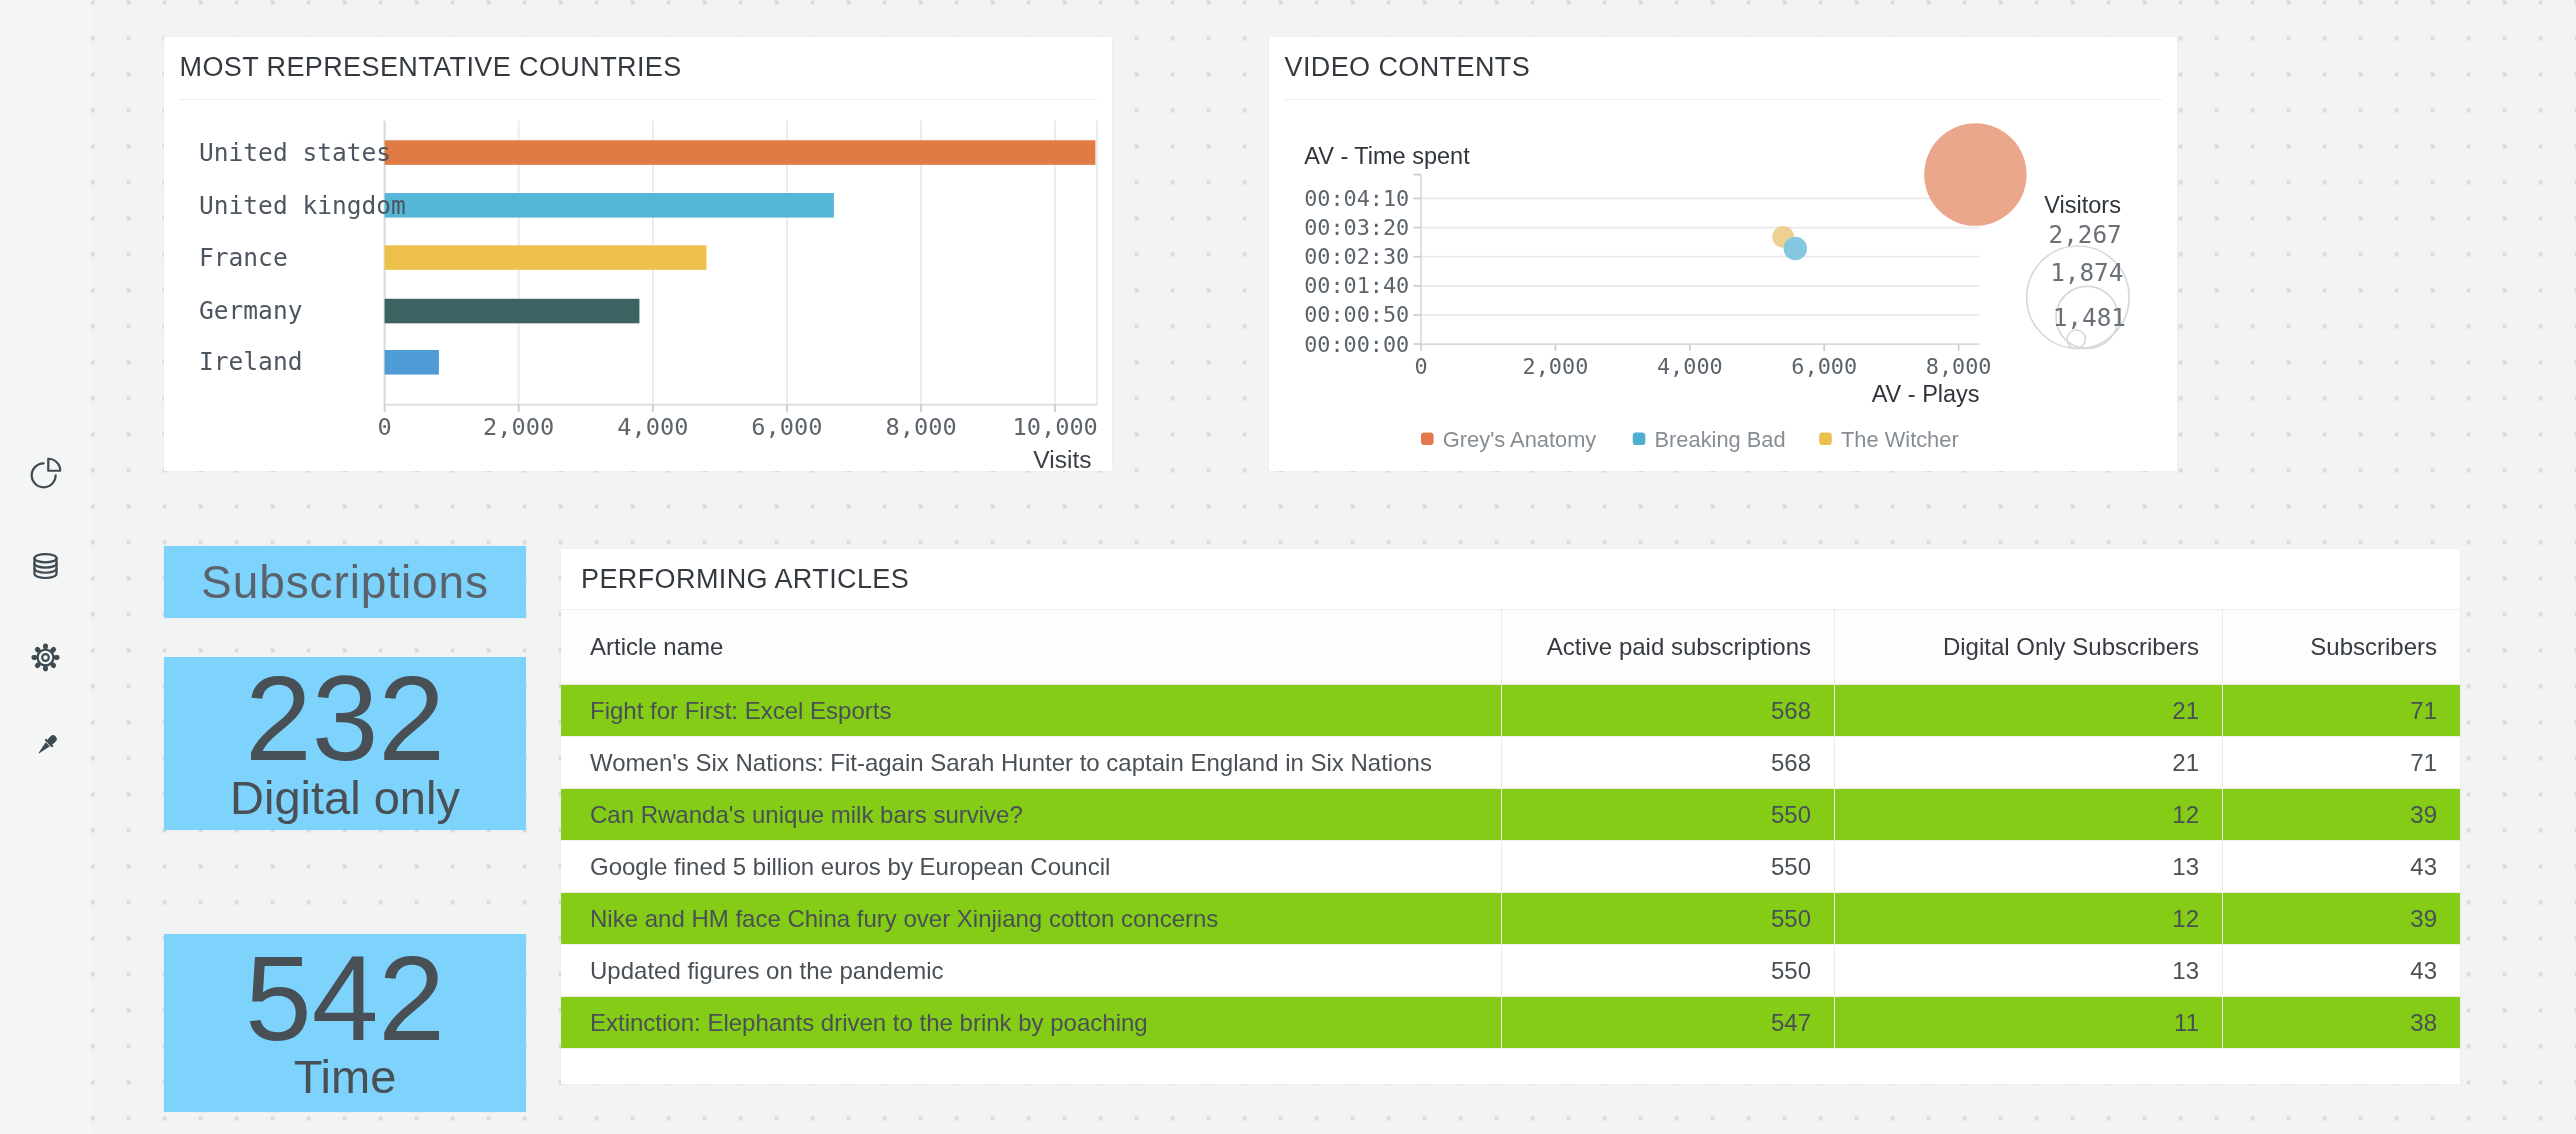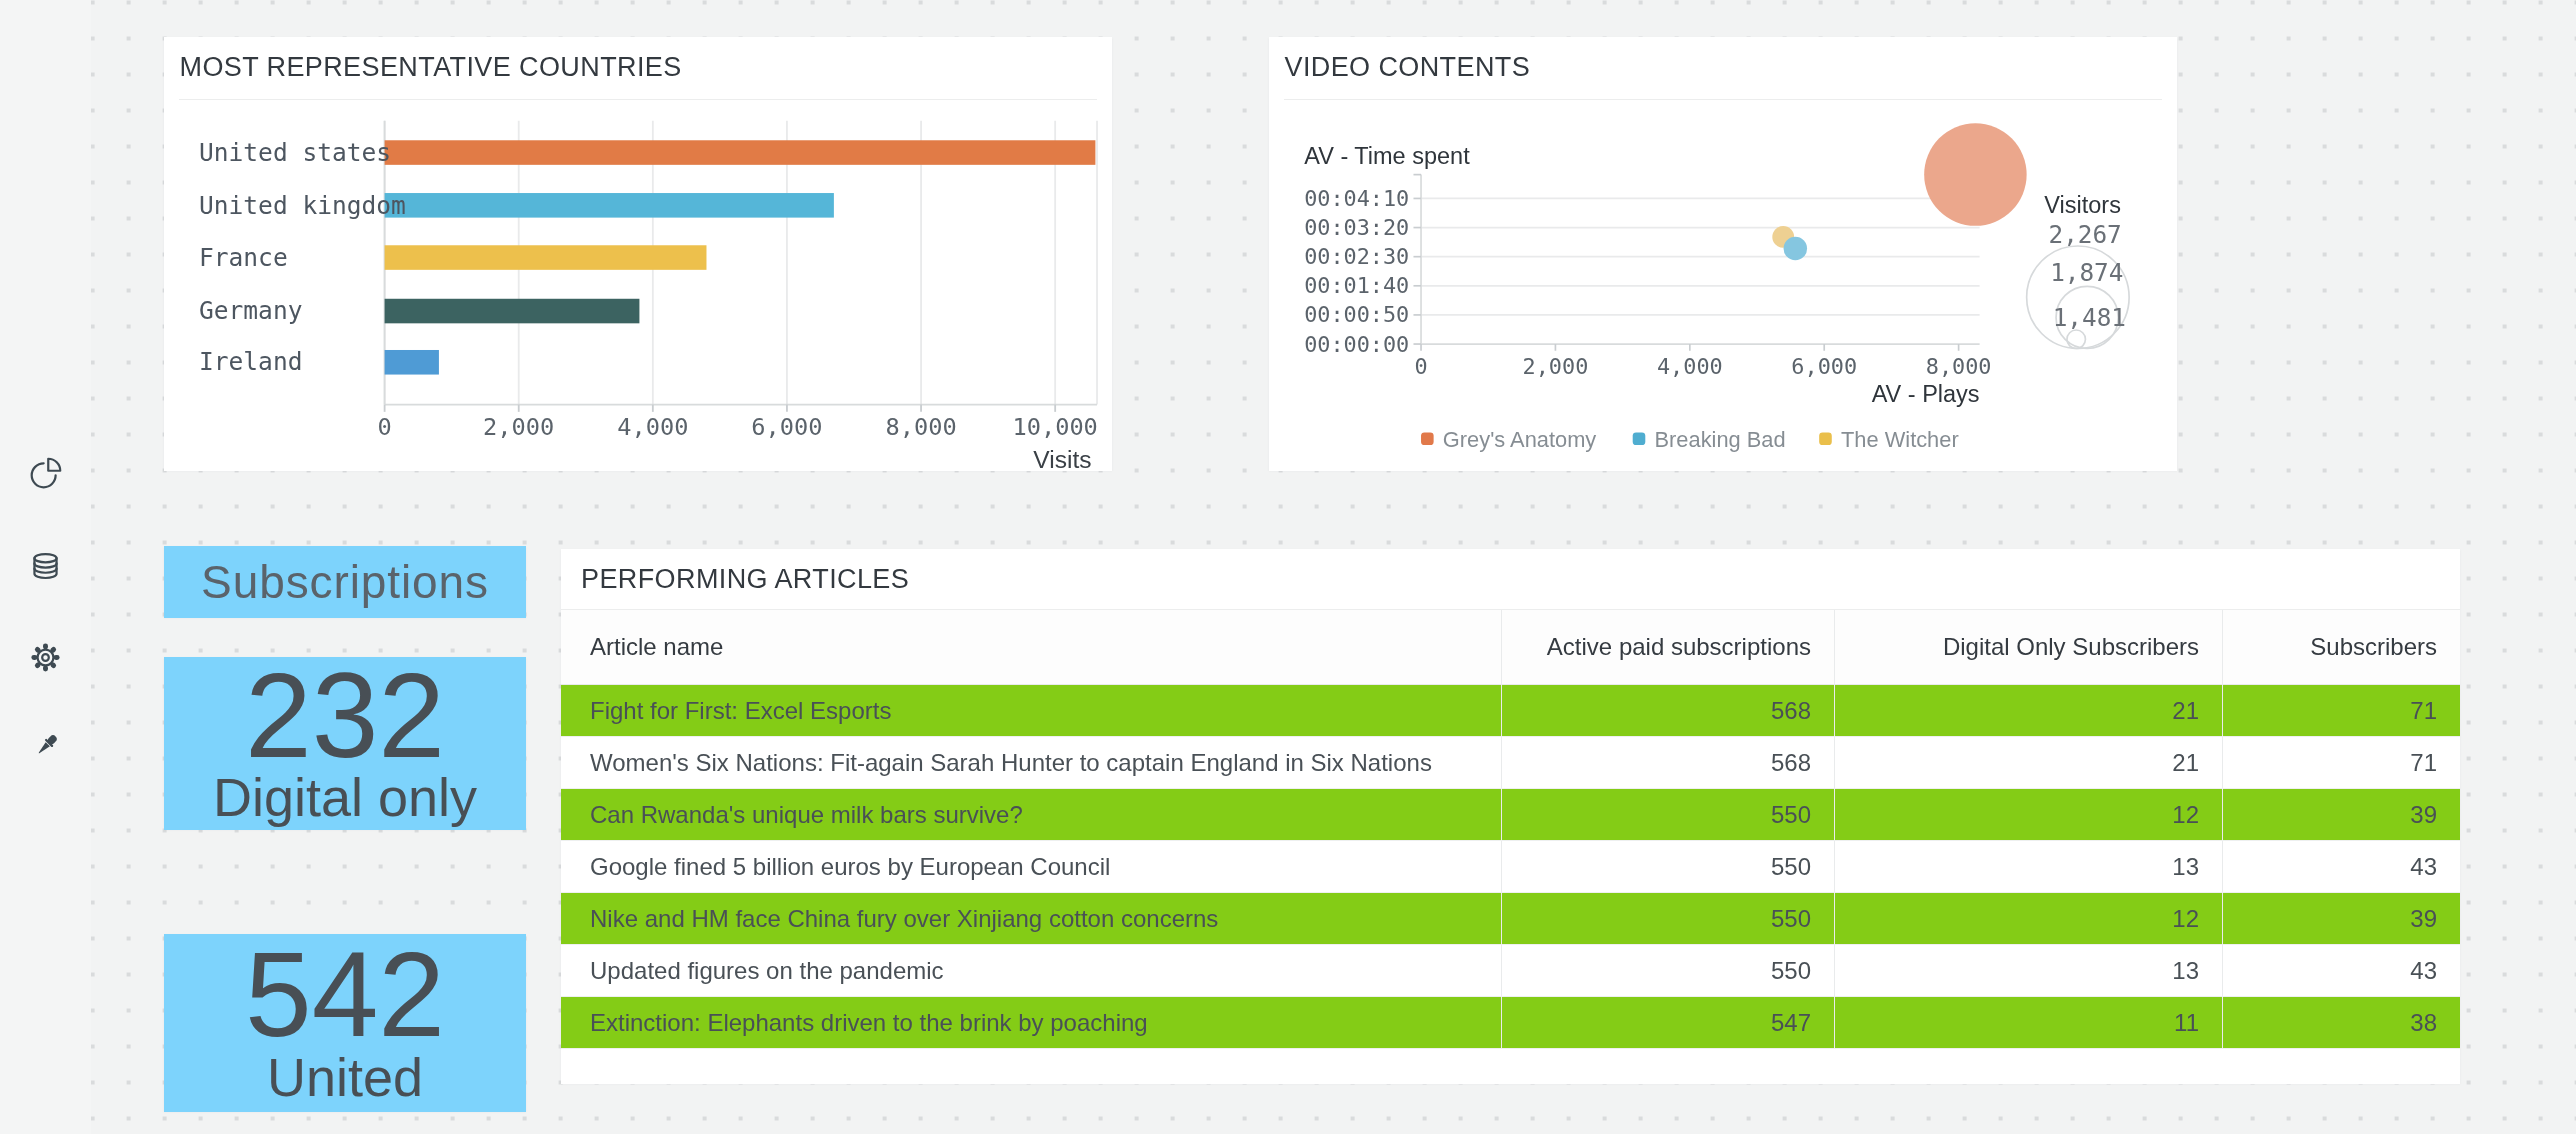--- a/index.html
+++ b/index.html
@@ -19,21 +19,21 @@
   .panel-divider { position:absolute; left:14.6px; right:14.6px; top:62px;
     border-top:1.8px solid #eceded; }
   .chart-svg { position:absolute; inset:0; width:100%; height:100%; }
 
   
   .kpi-card { position:absolute; background:#7dd3fc; z-index:2;
     display:flex; flex-direction:column; align-items:center; justify-content:center;
     box-shadow:0 0.9px 2.7px rgba(40,45,50,.05); }
   .kpi-section-title { font-size:46px; font-weight:200; color:#5a636b; letter-spacing:0.9px; }
   .kpi-value { font-size:120px; font-weight:200; color:#484f55; line-height:.88; }
-  .kpi-label { font-size:54px; font-weight:200; color:#484f55; line-height:1; margin-top:1.8px; }
+  .kpi-label { font-size:47px; font-weight:200; color:#484f55; line-height:1; margin-top:1.8px; }
 
   
   .tbl { position:absolute; left:0; right:0; top:60px; }
   .tbl-row { display:flex; width:100%; }
   .tbl-header { height:76px; border-top:1.8px solid #eceded; border-bottom:1.8px solid #e8eaeb; background:#fdfdfd; }
   .tbl-body-row { height:52px; border-bottom:1.8px solid #eef0f0; background:#fff; cursor:pointer; }
   .tbl-body-row.odd { background:#84cc16; }
   .cell { display:flex; align-items:center; font-size:24px; color:#495056; overflow:hidden; white-space:nowrap; }
   .cell.c0 { width:940px; padding-left:29px; }
   .cell.c1 { width:333px;  justify-content:flex-end; padding-right:23px; border-left:1.8px solid #e9ebec; }
@@ -212,21 +212,21 @@
   <div class="kpi-section-title">Subscriptions</div>
 </div>
 
 <div class="kpi-card" style="left:164px; top:657px; width:362px; height:173px;">
   <div class="kpi-value">232</div>
   <div class="kpi-label">Digital only</div>
 </div>
 
 <div class="kpi-card" style="left:164px; top:912px; width:362px; height:178px;margin-top:22px;">
   <div class="kpi-value">542</div>
-  <div class="kpi-label">United</div>
+  <div class="kpi-label">Time</div>
 </div>
 
 <div class="panel" style="left:561px; top:549px; width:1899px; height:535px;">
   <div class="panel-title" style="left:20px;">PERFORMING ARTICLES</div>
   <div class="tbl" id="articles-table">
       <div class="tbl-row tbl-header">
         <div class="cell c0">Article name</div>
         <div class="cell c1">Active paid subscriptions</div>
         <div class="cell c2">Digital Only Subscribers</div>
         <div class="cell c3">Subscribers</div>

